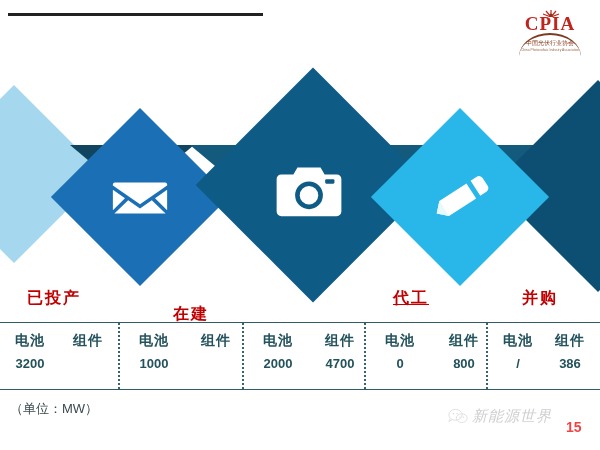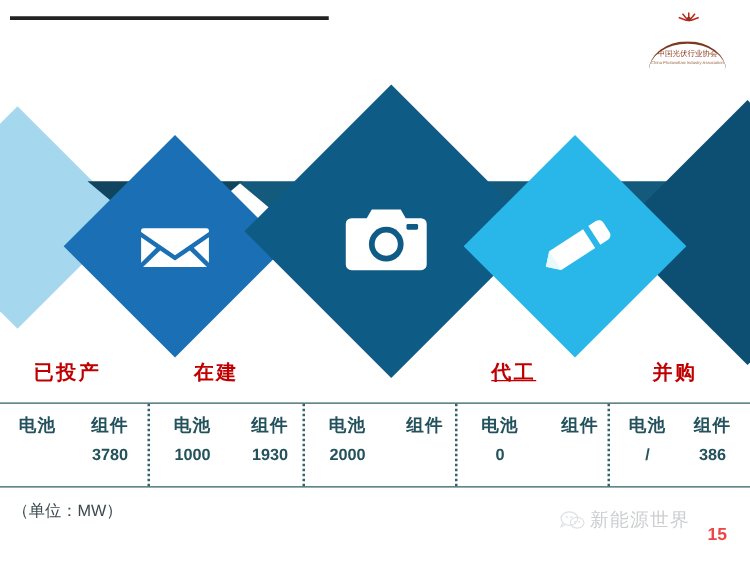--- a/index.html
+++ b/index.html
@@ -195,20 +195,21 @@
   }
 
   
   .watermark {
     position: absolute;
     left: 448px;
     top: 407px;
     display: flex;
     align-items: center;
     opacity: 0.45;
+    font-style: italic;
   }
   .wm-icon {
     width: 20px;
     height: 17px;
     margin-right: 4px;
   }
   .wm-text {
     font-size: 15px;
     color: #8f9296;
     letter-spacing: 1px;
@@ -234,20 +235,21 @@
     <svg class="logo-sun" viewBox="0 0 18 9">
       <g stroke="#c0241c" stroke-width="1.2" fill="none">
         <line x1="9" y1="9" x2="9" y2="2"></line>
         <line x1="9" y1="9" x2="4" y2="3"></line>
         <line x1="9" y1="9" x2="14" y2="3"></line>
         <line x1="9" y1="9" x2="1" y2="6"></line>
         <line x1="9" y1="9" x2="17" y2="6"></line>
       </g>
       <circle cx="9" cy="7" r="1.6" fill="#7a3b1e"></circle>
     </svg>
+    <div class="logo-cpia">CPIA</div>
     <div class="logo-arc"></div>
     <div class="logo-cn">中国光伏行业协会</div>
     <div class="logo-en">China Photovoltaic Industry Association</div>
   </div>
 
   <div class="band">
 
     <div class="dia" style="left:-49px; top:3px; background:#a5d8ee;"></div>
 
     <div class="tri" style="left:70px; top:37px; border-top:52px solid #11455f;"></div>
@@ -275,60 +277,61 @@
     <div class="dia" style="left:397px; top:26px; background:#29b6e8;"></div>
     <svg class="icon" style="left:431px; top:58px;" viewBox="0 0 64 64">
       <path fill="#ffffff" d="M42.5 8.5l-5.3 5.3 13 13 5.3-5.3a4.5 4.5 0 0 0 0-6.4l-6.6-6.6a4.5 4.5 0 0 0-6.4 0z" transform="rotate(12 32 32)"></path>
       <path fill="#ffffff" d="M33.6 17.4L10 41v13h13l23.6-23.6-13-13z" transform="rotate(12 32 32)"></path>
       <path fill="#e8f8ff" d="M10 41l13 13-13 0z" transform="rotate(12 32 32)"></path>
     </svg>
   </div>
 
   <div class="cat-row">
     <div class="cat" style="left:-6px;">已投产</div>
-    <div class="cat" style="left:113px;">在建</div>
+    <div class="cat" style="left:131px;margin-top:16px;">在建</div>
     <div class="cat" style="left:351px;text-decoration:underline;">代工</div>
     <div class="cat" style="left:480px;">并购</div>
   </div>
 
   <div class="table-wrap">
 
     <div class="divider" style="left:118px;"></div>
     <div class="divider" style="left:242px;"></div>
     <div class="divider" style="left:364px;"></div>
     <div class="divider" style="left:486px;"></div>
 
     <div class="cell" style="left:0px;">
       <div class="hd">电池</div>
+      <div class="vl">3200</div>
     </div>
     <div class="cell" style="left:58px;">
       <div class="hd">组件</div>
-      <div class="vl">3780</div>
     </div>
     <div class="cell" style="left:124px;">
       <div class="hd">电池</div>
       <div class="vl">1000</div>
     </div>
     <div class="cell" style="left:186px;">
       <div class="hd">组件</div>
-      <div class="vl">1930</div>
     </div>
     <div class="cell" style="left:248px;">
       <div class="hd">电池</div>
       <div class="vl">2000</div>
     </div>
     <div class="cell" style="left:310px;">
       <div class="hd">组件</div>
+      <div class="vl">4700</div>
     </div>
     <div class="cell" style="left:370px;">
       <div class="hd">电池</div>
       <div class="vl">0</div>
     </div>
     <div class="cell" style="left:434px;">
       <div class="hd">组件</div>
+      <div class="vl">800</div>
     </div>
     <div class="cell" style="left:488px;">
       <div class="hd">电池</div>
       <div class="vl">/</div>
     </div>
     <div class="cell" style="left:540px;">
       <div class="hd">组件</div>
       <div class="vl">386</div>
     </div>
   </div>

